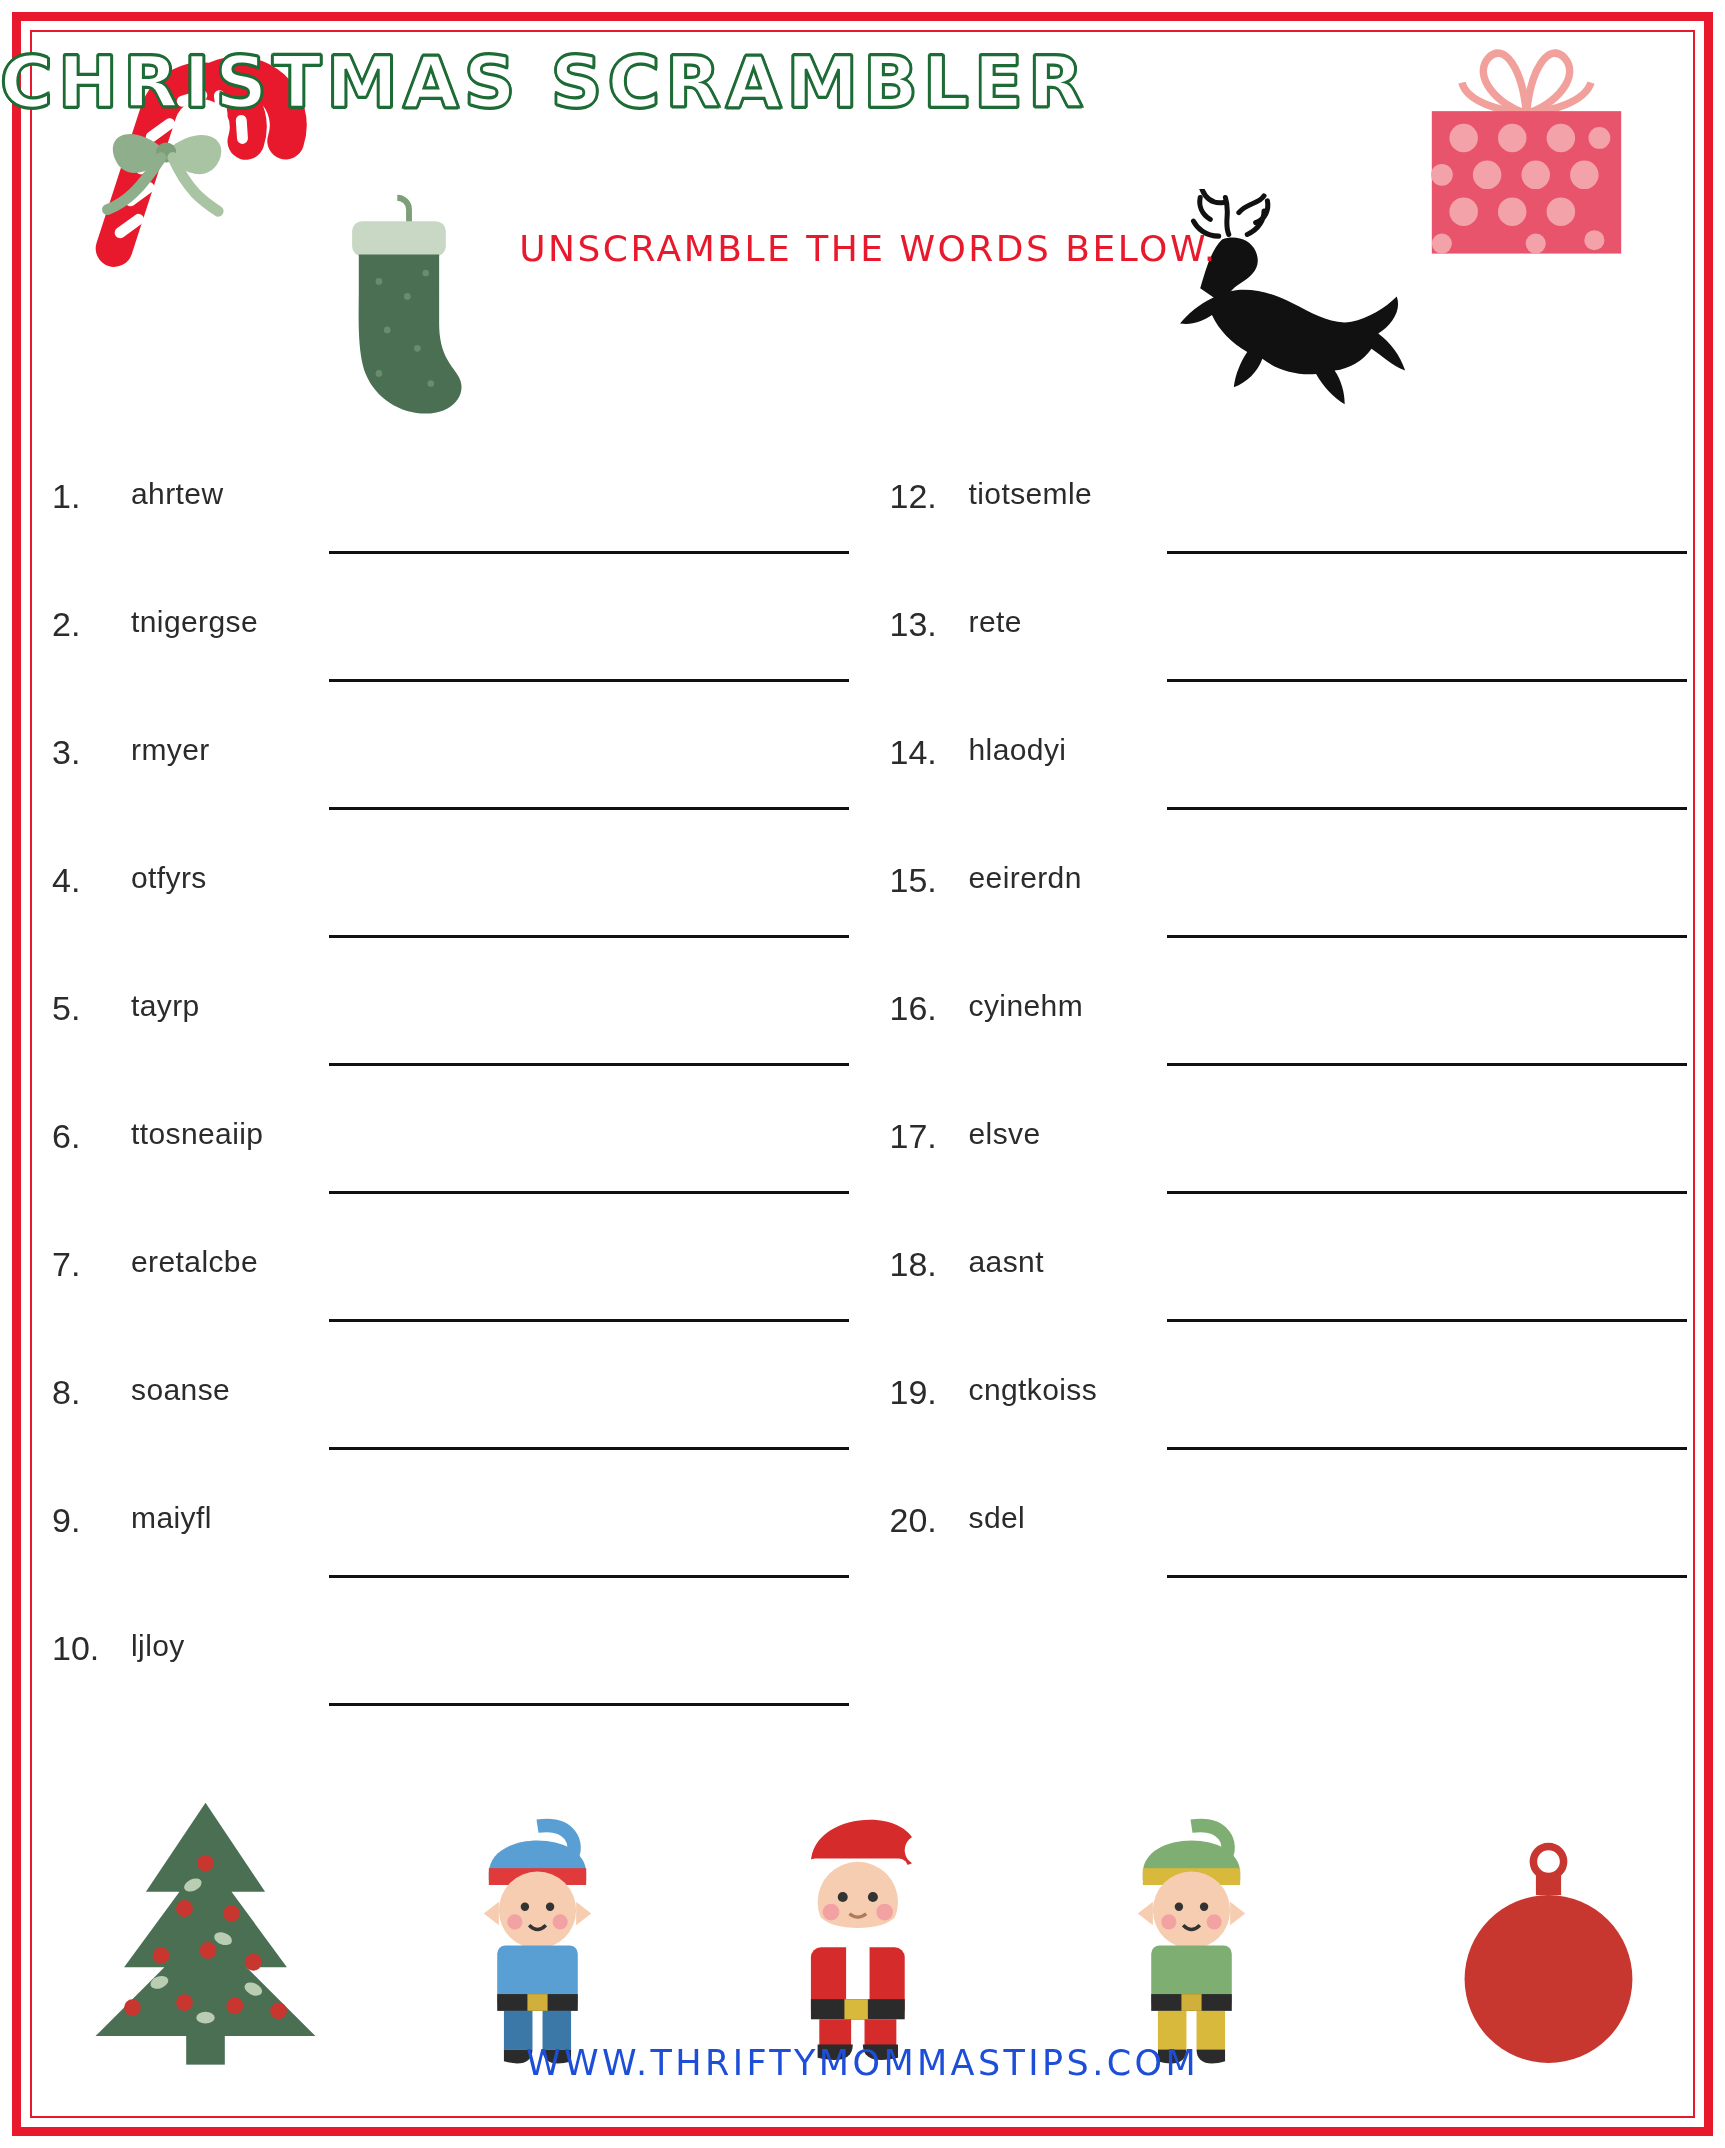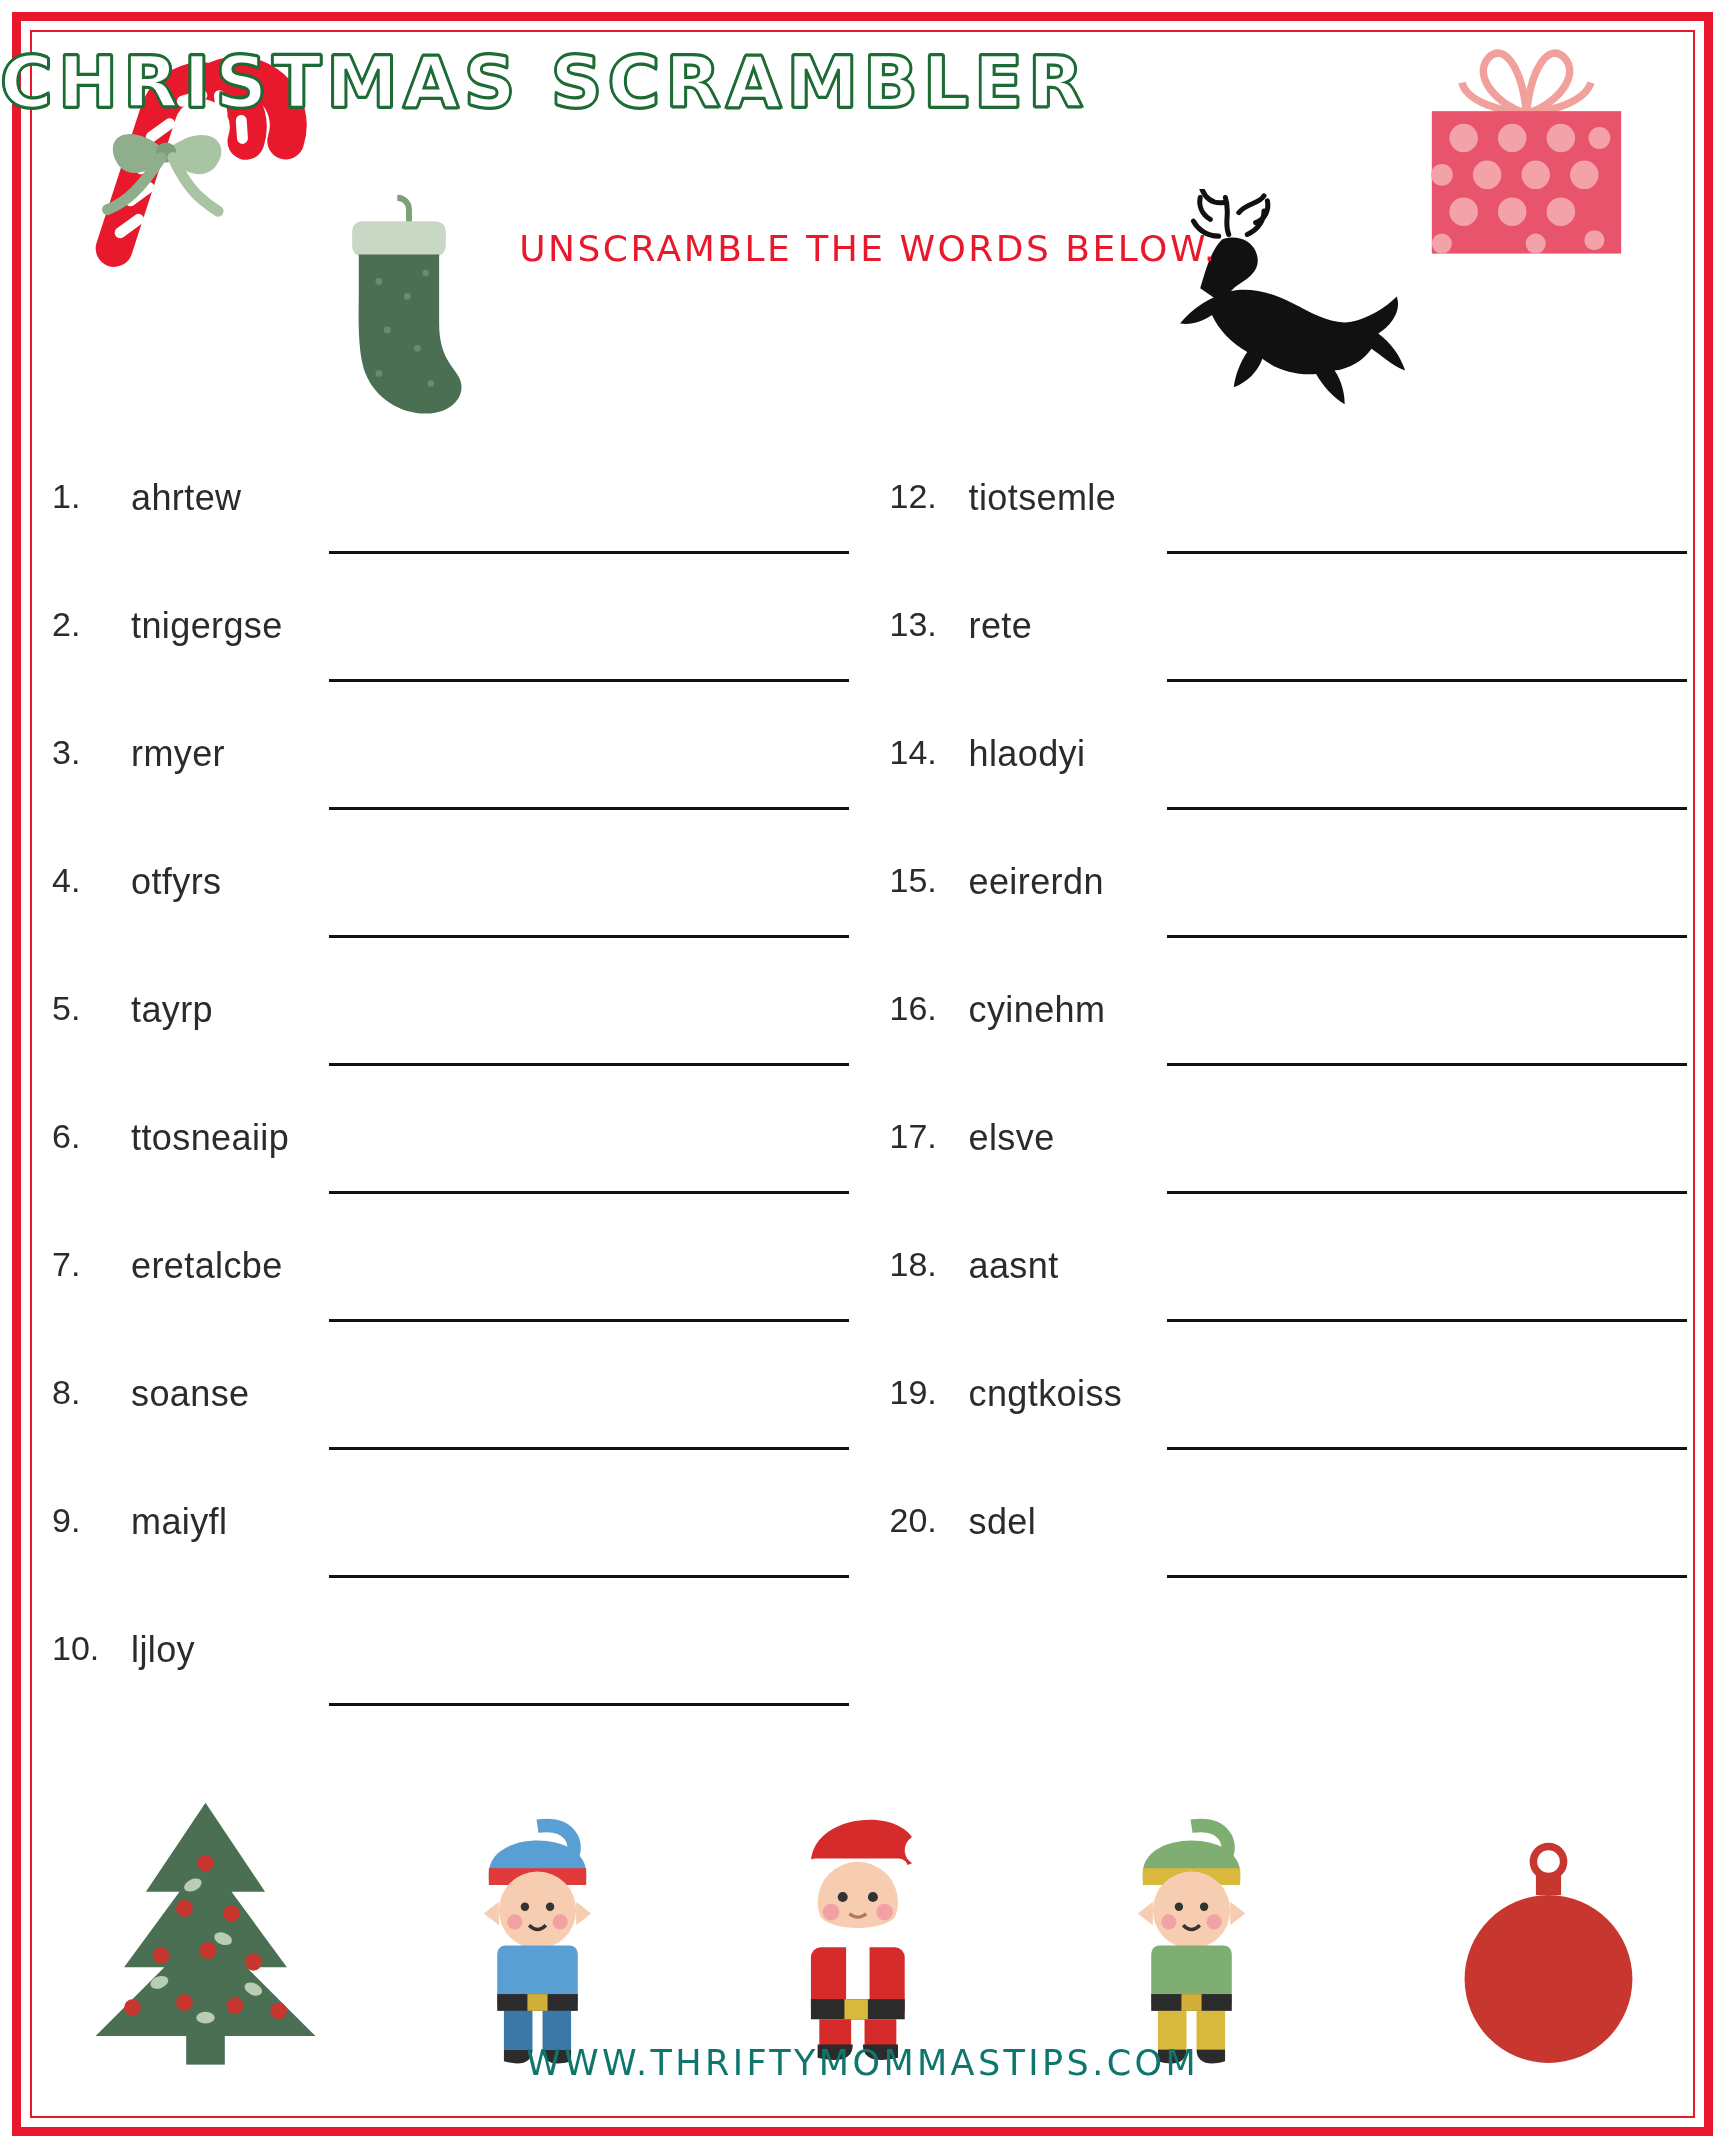--- a/index.html
+++ b/index.html
@@ -115,21 +115,21 @@
     left: 0;
     top: 6.7px;
     width: 69px;
     font-size: 34px;
     color: #2b2b2b;
   }
   .word {
     position: absolute;
     left: 79px;
     top: 6.7px;
-    font-size: 36px;
+    font-size: 30px;
     color: #2b2b2b;
     letter-spacing: 0.4px;
   }
   .blank {
     position: absolute;
     left: 277px;
     top: 81px;
     width: 520px;
     border-bottom: 3.4px solid #111111;
   }
@@ -137,21 +137,21 @@
   
   .footer {
     position: absolute;
     left: 0;
     right: 0;
     bottom: 65px;
     text-align: center;
     font-family: "DejaVu Sans", sans-serif;
     font-size: 35px;
     letter-spacing: 3.4px;
-    color: #0f766e;
+    color: #1d4ed8;
   }
 </style>
 </head>
 <body>
 
 <div class="page">
 
   <div class="frame-outer"></div>
   <div class="frame-inner"></div>
 

